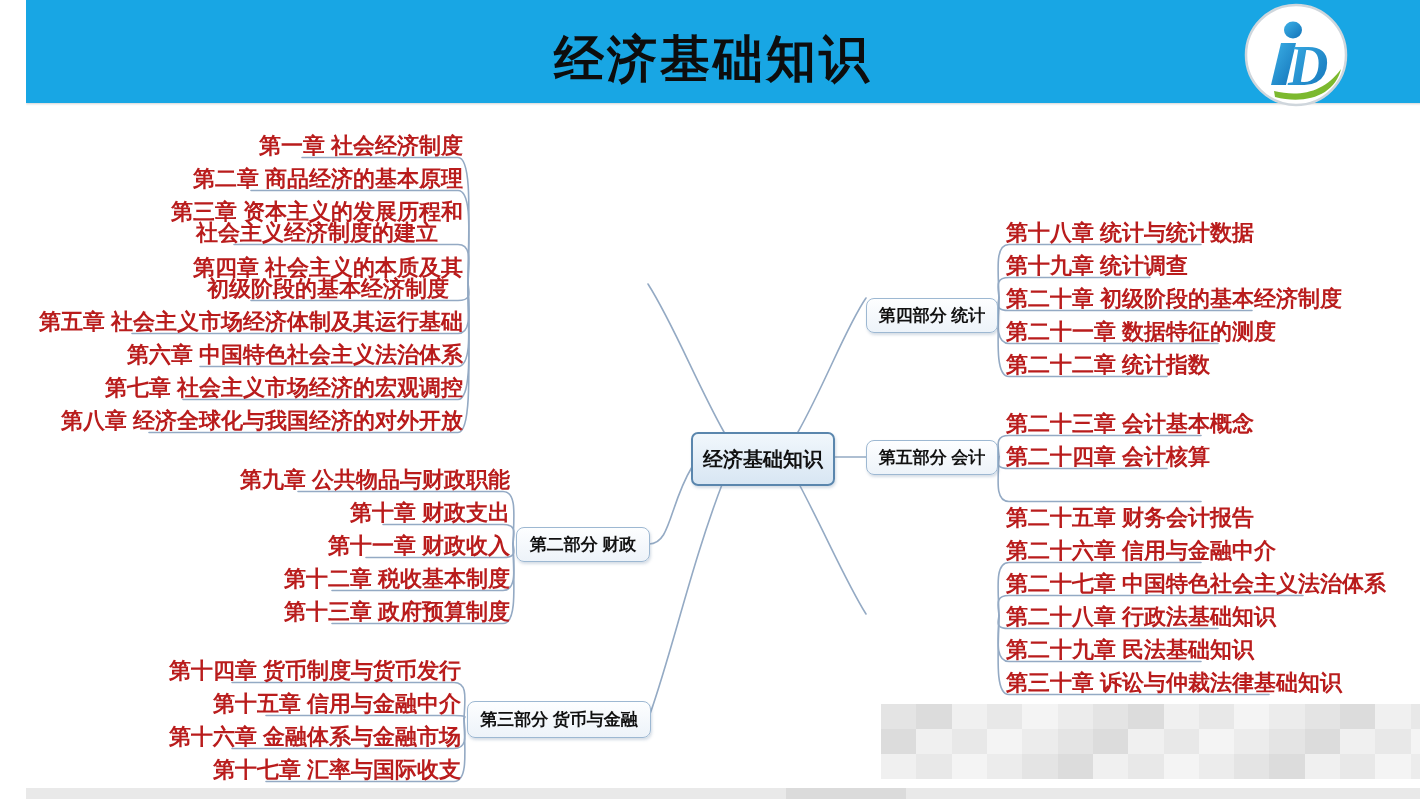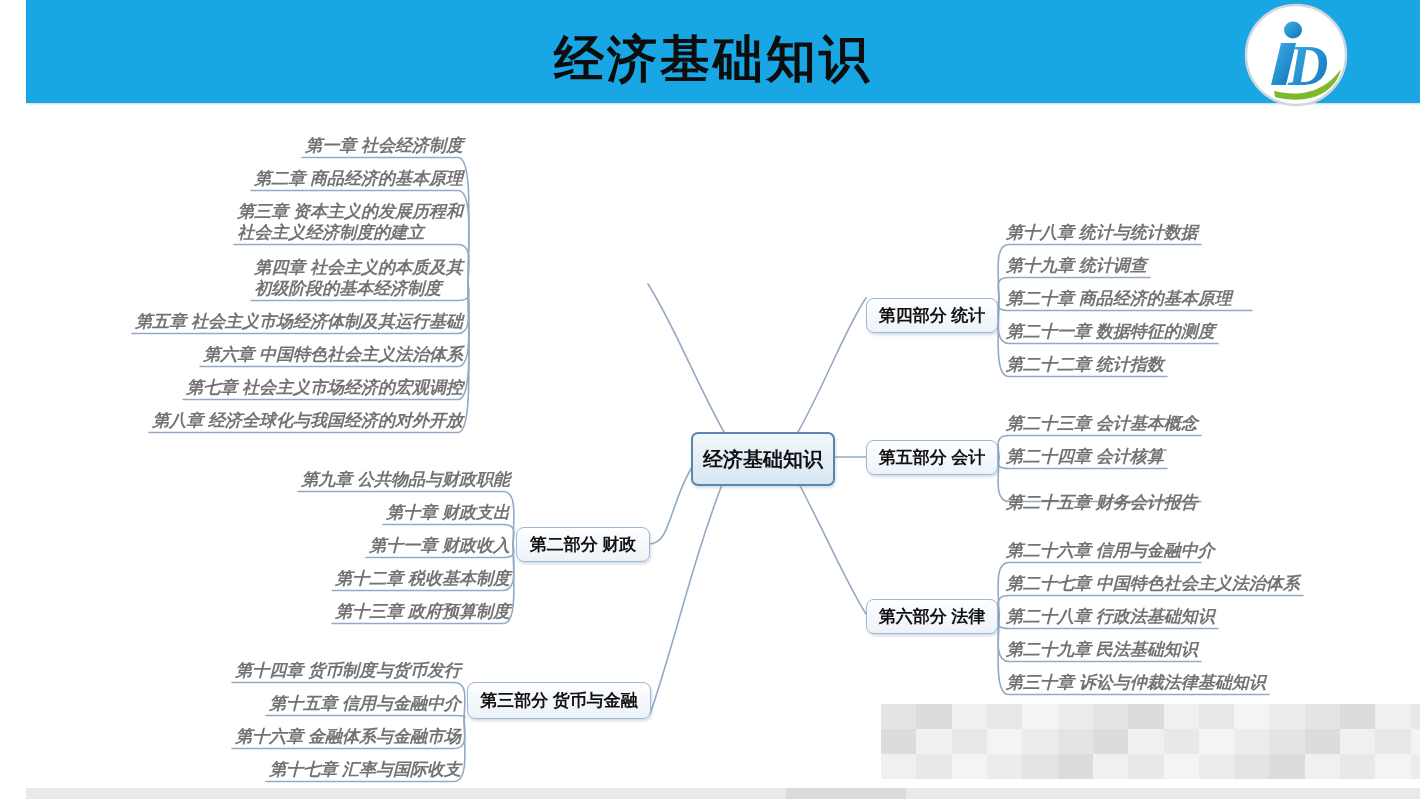--- a/index.html
+++ b/index.html
@@ -29,30 +29,30 @@
     box-shadow:1px 2px 3px rgba(100,130,160,.28);
     font-size:17px;
   }
   .node.root{
     left:665px;top:432px;width:140px;height:50px;
     background:linear-gradient(#f1f7fc,#d8e6f3);
     border:2px solid #5a86ad;font-size:20px;border-radius:7px;
   }
   .b0{left:445px;top:267px;width:176px;height:32px;}
   .b1{left:490px;top:527px;width:132px;height:33px;text-align:right;}
-  .b2{left:441px;top:682px;width:182px;height:35px;}
+  .b2{left:441px;top:701px;width:182px;height:35px;}
   .b3{left:840px;top:298px;width:130px;height:33px;}
   .b4{left:840px;top:440px;width:130px;height:33px;}
   .b5{left:840px;top:599px;width:130px;height:33px;}
   
   .chapter{
-    position:absolute;font-size:17px;font-weight:bold;line-height:21px;
-    color:#737373;white-space:nowrap;font-style:italic;
-  }
-  .chapter.multi{white-space:pre-line;}
+    position:absolute;font-size:22px;font-weight:bold;line-height:21px;
+    color:#b91c1c;white-space:nowrap;
+  }
+  .chapter.multi{white-space:pre-line;text-align:center;}
   
   .wm{
     position:absolute;left:855px;top:704px;width:565px;height:75px;
     display:grid;grid-template-columns:repeat(16,1fr);grid-auto-rows:1fr;opacity:.9;
   }
   .strip{position:absolute;left:0;top:788px;width:1420px;height:11px;background:#e9e9e9;}
   .strip-dark{position:absolute;left:760px;top:788px;width:120px;height:11px;background:#dbdbdb;}
 </style>
 </head>
 <body>
@@ -131,39 +131,38 @@
       <div class="chapter" style="top: 502px; right: 936px;">第十章 财政支出</div>
       <div class="chapter" style="top: 535px; right: 936px;">第十一章 财政收入</div>
       <div class="chapter" style="top: 568px; right: 936px;">第十二章 税收基本制度</div>
       <div class="chapter" style="top: 601px; right: 936px;">第十三章 政府预算制度</div>
       <div class="chapter" style="top: 660px; right: 985px;">第十四章 货币制度与货币发行</div>
       <div class="chapter" style="top: 693px; right: 985px;">第十五章 信用与金融中介</div>
       <div class="chapter" style="top: 726px; right: 985px;">第十六章 金融体系与金融市场</div>
       <div class="chapter" style="top: 759px; right: 985px;">第十七章 汇率与国际收支</div>
       <div class="chapter" style="top: 222px; left: 980px;">第十八章 统计与统计数据</div>
       <div class="chapter" style="top: 255px; left: 980px;">第十九章 统计调查</div>
-      <div class="chapter" style="top: 288px; left: 980px;">第二十章 商品经济的基本原理</div>
+      <div class="chapter" style="top: 288px; left: 980px;">第二十章 初级阶段的基本经济制度</div>
       <div class="chapter" style="top: 321px; left: 980px;">第二十一章 数据特征的测度</div>
       <div class="chapter" style="top: 354px; left: 980px;">第二十二章 统计指数</div>
       <div class="chapter" style="top: 413px; left: 980px;">第二十三章 会计基本概念</div>
       <div class="chapter" style="top: 446px; left: 980px;">第二十四章 会计核算</div>
-      <div class="chapter" style="top: 492px; left: 980px;">第二十五章 财务会计报告</div>
+      <div class="chapter" style="top: 507px; left: 980px;">第二十五章 财务会计报告</div>
       <div class="chapter" style="top: 540px; left: 980px;">第二十六章 信用与金融中介</div>
       <div class="chapter" style="top: 573px; left: 980px;">第二十七章 中国特色社会主义法治体系</div>
       <div class="chapter" style="top: 606px; left: 980px;">第二十八章 行政法基础知识</div>
       <div class="chapter" style="top: 639px; left: 980px;">第二十九章 民法基础知识</div>
       <div class="chapter" style="top: 672px; left: 980px;">第三十章 诉讼与仲裁法律基础知识</div>
     </div>
 
   <div class="node root">经济基础知识</div>
   <div class="node b1">第二部分 财政</div>
   <div class="node b2">第三部分 货币与金融</div>
   <div class="node b3">第四部分 统计</div>
   <div class="node b4">第五部分 会计</div>
-  <div class="node b5">第六部分 法律</div>
 
   <div id="wm" class="wm">
       <div style="background: rgb(226, 226, 226);"></div>
       <div style="background: rgb(217, 217, 217);"></div>
       <div style="background: rgb(239, 239, 239);"></div>
       <div style="background: rgb(230, 230, 230);"></div>
       <div style="background: rgb(243, 243, 243);"></div>
       <div style="background: rgb(235, 235, 235);"></div>
       <div style="background: rgb(226, 226, 226);"></div>
       <div style="background: rgb(217, 217, 217);"></div>

